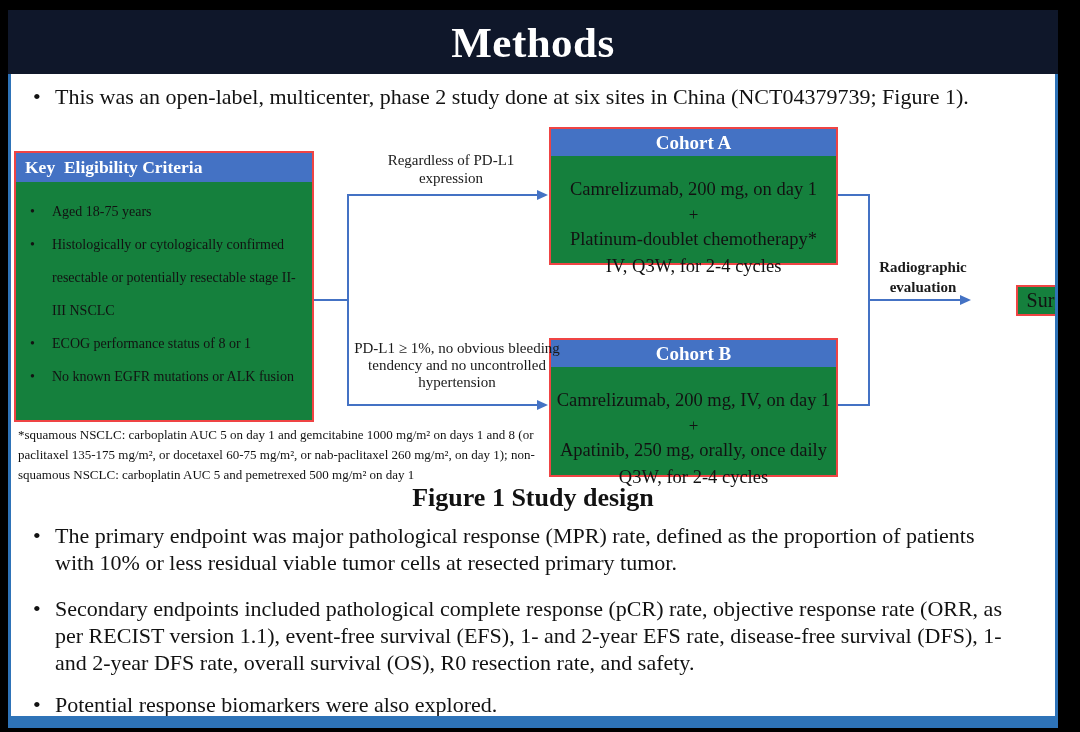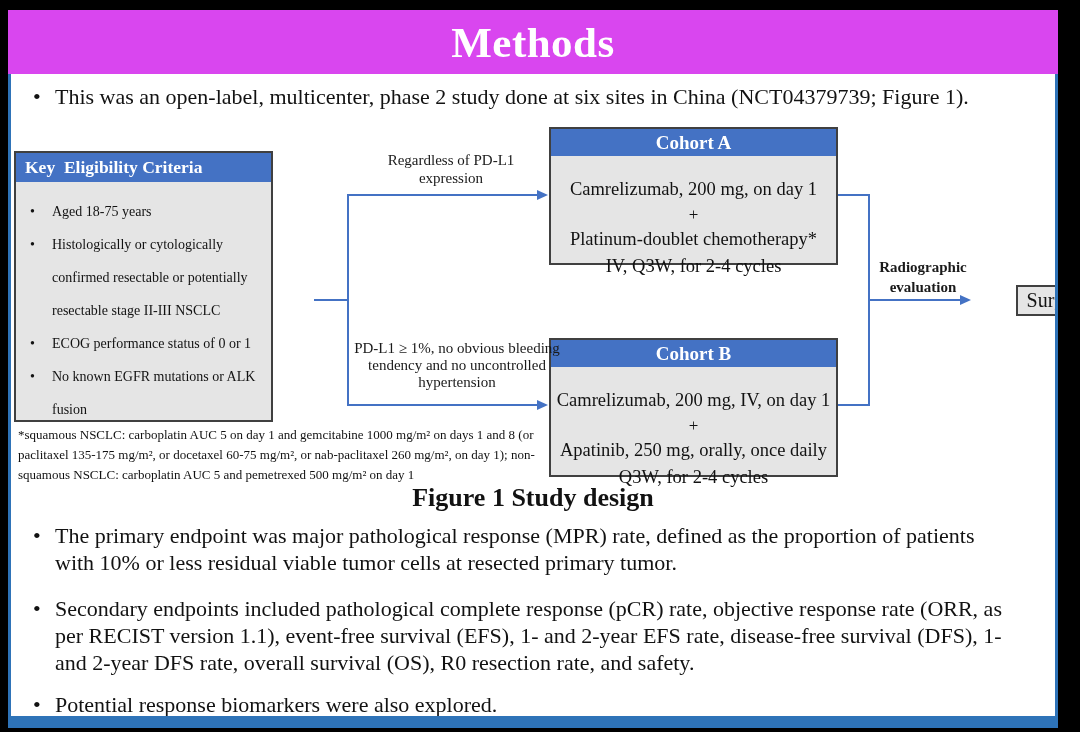--- a/index.html
+++ b/index.html
@@ -6,41 +6,41 @@
   body{
     width:1080px;height:732px;background:#000;position:relative;
     font-family:"Liberation Serif","DejaVu Serif",serif;
     -webkit-font-smoothing:antialiased;
   }
   .slide{
     position:absolute;left:8px;top:10px;width:1050px;height:718px;
     background:#fff;display:flex;flex-direction:column;
   }
   .title-bar{
-    height:64px;background:#d946ef;color:#fff;display:flex;
+    height:64px;background:#0f172a;color:#fff;display:flex;
     align-items:center;justify-content:center;flex:0 0 auto;
   }
   .title-bar .title{font-size:43px;font-weight:bold;letter-spacing:.5px;}
   .content{
     position:relative;flex:1 1 auto;background:#fff;
     border-left:3px solid #2E73B8;border-right:3px solid #2E73B8;
     overflow:hidden;color:#121212;
   }
   .bottom-bar{height:12px;background:#2E73B8;flex:0 0 auto;}
 
   
   .intro{position:absolute;left:14px;top:8px;right:30px;font-size:22px;line-height:30px;}
   .b-item{position:relative;padding-left:30px;}
   .b-item::before{content:"•";position:absolute;left:8px;}
 
   
-  .box{position:absolute;border:2px solid #404040;background:#e5e5e5;box-sizing:border-box;}
+  .box{position:absolute;border:2px solid #ef4444;background:#15803d;box-sizing:border-box;}
   .box-header{background:#4472C4;color:#fff;font-weight:bold;}
 
-  .elig{left:3px;top:77px;width:259px;height:271px;}
+  .elig{left:3px;top:77px;width:300px;height:271px;}
   .elig .box-header{height:29px;line-height:29px;font-size:17.5px;padding-left:9px;white-space:pre-wrap;}
   .elig-body{padding:13px 6px 0 14px;font-size:14px;}
   .elig-item{position:relative;padding-left:22px;line-height:33px;}
   .elig-item::before{content:"•";position:absolute;left:0;}
 
   .cohort{width:289px;box-sizing:border-box;}
   .cohort-a{left:538px;top:53px;height:138px;}
   .cohort-b{left:538px;top:264px;height:139px;}
   .cohort .box-header{height:27px;line-height:27px;font-size:19px;text-align:center;}
   .cohort-body{padding-top:20px;text-align:center;font-size:18.5px;line-height:27px;white-space:nowrap;}
@@ -86,21 +86,21 @@
 
     <div class="intro">
       <div class="b-item">This was an open-label, multicenter, phase 2 study done at six sites in China (NCT04379739; Figure 1).</div>
     </div>
 
     <div class="box elig">
       <div class="box-header">Key  Eligibility Criteria</div>
       <div class="elig-body">
         <div class="elig-item">Aged 18-75 years</div>
         <div class="elig-item">Histologically or cytologically confirmed resectable or potentially resectable stage II-III NSCLC</div>
-        <div class="elig-item">ECOG performance status of 0 or 1</div>
+        <div class="elig-item">ECOG performance status of 8 or 1</div>
         <div class="elig-item">No known EGFR mutations or ALK fusion</div>
       </div>
     </div>
 
     <div class="box cohort cohort-a">
       <div class="box-header">Cohort A</div>
       <div class="cohort-body">
         <div>Camrelizumab, 200 mg, on day 1</div>
         <div class="plus">+</div>
         <div>Platinum-doublet chemotherapy*</div>

